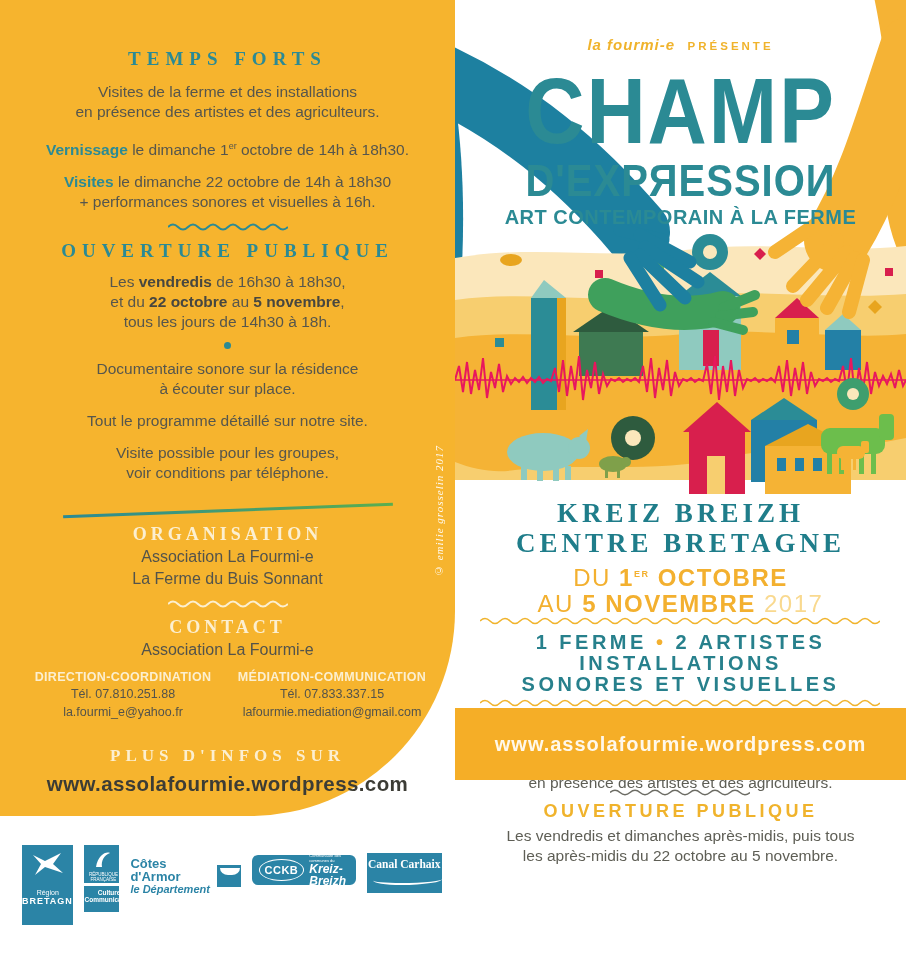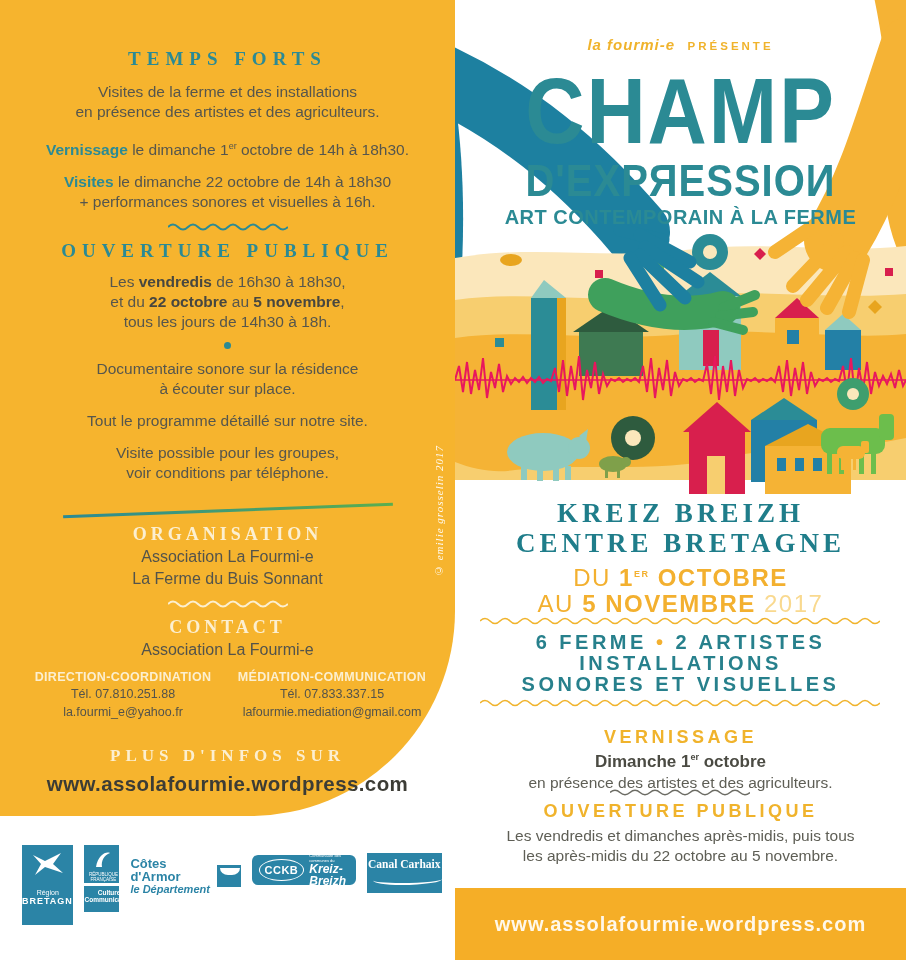--- a/index.html
+++ b/index.html
@@ -58,21 +58,21 @@
              padding:4px 5px;letter-spacing:0.5px;}
   .cckb-cap{font-size:4px;line-height:5px;}
   .cckb-kb{font-size:12px;font-weight:bold;font-style:italic;line-height:12px;}
   .lg-canal{width:82px;height:40px;margin-top:8px;text-align:center;padding-top:5px;
             box-sizing:border-box;position:relative;}
   .canal-t{font-size:11.5px;font-weight:bold;font-family:"Liberation Serif",serif;}
   .canal-sw{position:absolute;left:6px;bottom:8px;width:70px;height:9px;
             border-bottom:2px solid #fff;border-radius:0 0 60% 40%;}
 
   
-  .right-panel{position:absolute;left:455px;top:0;width:451px;height:960px;background:#fff;}
+  .right-panel{position:absolute;left:455px;top:0;width:451px;height:780px;background:#fff;}
   .illu{position:absolute;left:0;top:0;z-index:1;}
   .rp-text{position:absolute;left:0;width:451px;text-align:center;z-index:2;}
   .presenter{top:36px;color:#F0B32C;}
   .brand{font-size:15px;font-weight:bold;font-style:italic;letter-spacing:1px;}
   .presente{font-size:11.5px;letter-spacing:3px;font-weight:bold;margin-left:8px;}
   .title1{top:60px;color:#2B8A94;font-weight:bold;font-size:82px;line-height:92px;
           letter-spacing:2px;transform:scaleY(1.12);transform-origin:top center;}
   .title2{top:155px;color:#2B8A94;font-weight:bold;font-size:40px;line-height:46px;
           letter-spacing:1px;transform:scaleY(1.12);transform-origin:top center;}
   .subtitle{top:206px;color:#2B8A94;font-weight:bold;font-size:20px;letter-spacing:0.5px;}
@@ -235,21 +235,21 @@
         <span class="lite">AU </span><span>5 NOVEMBRE </span><span class="year">2017</span>
       </div>
     </div>
 
     <svg class="rp-wave" style="top:616px" width="400" height="10" viewBox="0 0 400 10">
       <path d="M0 5 Q5 0 10 5 T20 5 T30 5 T40 5 T50 5 T60 5 T70 5 T80 5 T90 5 T100 5 T110 5 T120 5 T130 5 T140 5 T150 5 T160 5 T170 5 T180 5 T190 5 T200 5 T210 5 T220 5 T230 5 T240 5 T250 5 T260 5 T270 5 T280 5 T290 5 T300 5 T310 5 T320 5 T330 5 T340 5 T350 5 T360 5 T370 5 T380 5 T390 5 T400 5" fill="none" stroke="#F0B32C" stroke-width="1.6"></path>
     </svg>
 
     <div class="rp-text tagline">
       <div>
-        <span>6 FERME</span>
+        <span>1 FERME</span>
         <span class="ydot">•</span>
         <span>2 ARTISTES</span>
       </div>
       <div>INSTALLATIONS</div>
       <div>SONORES ET VISUELLES</div>
     </div>
 
     <svg class="rp-wave" style="top:698px" width="400" height="10" viewBox="0 0 400 10">
       <path d="M0 5 Q5 0 10 5 T20 5 T30 5 T40 5 T50 5 T60 5 T70 5 T80 5 T90 5 T100 5 T110 5 T120 5 T130 5 T140 5 T150 5 T160 5 T170 5 T180 5 T190 5 T200 5 T210 5 T220 5 T230 5 T240 5 T250 5 T260 5 T270 5 T280 5 T290 5 T300 5 T310 5 T320 5 T330 5 T340 5 T350 5 T360 5 T370 5 T380 5 T390 5 T400 5" fill="none" stroke="#F0B32C" stroke-width="1.6"></path>
     </svg>

